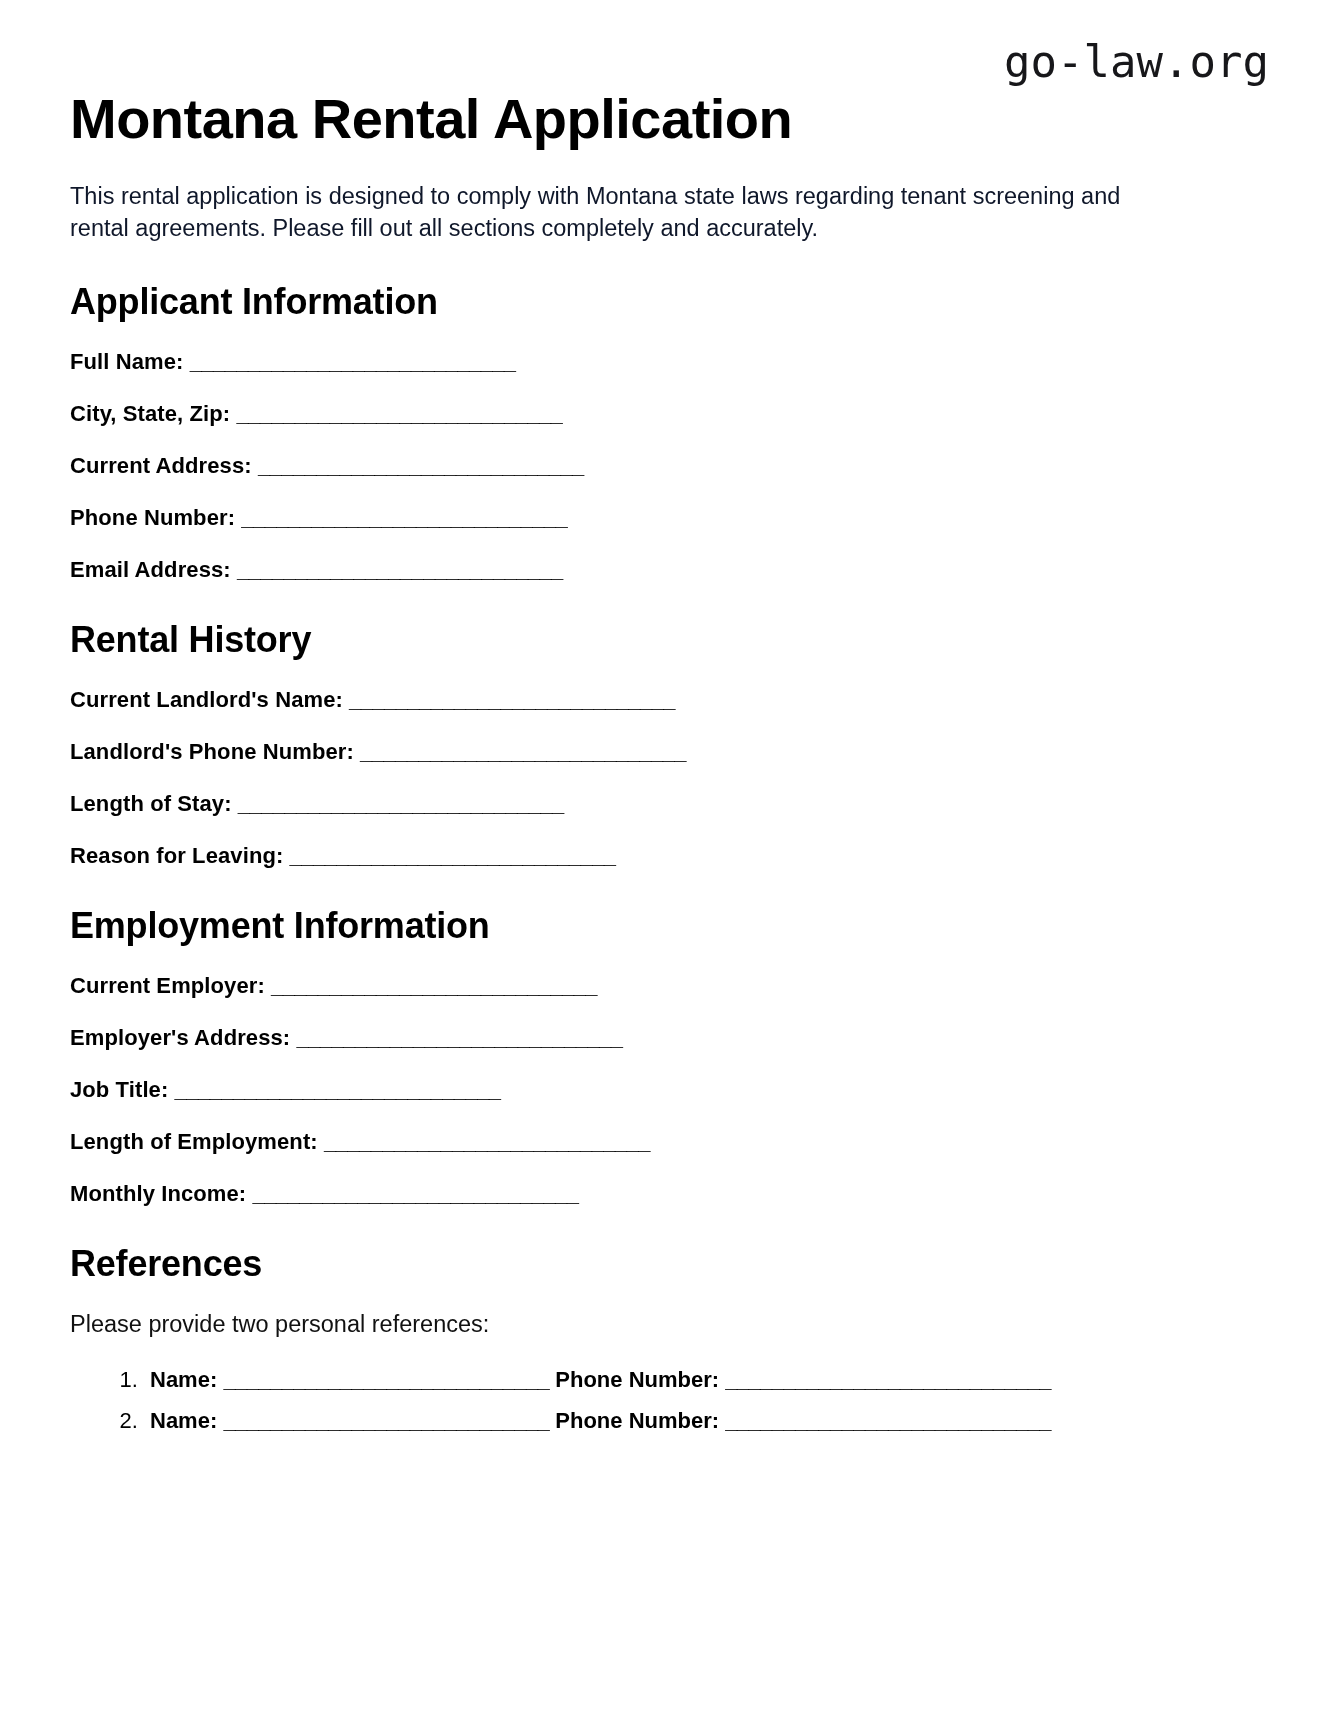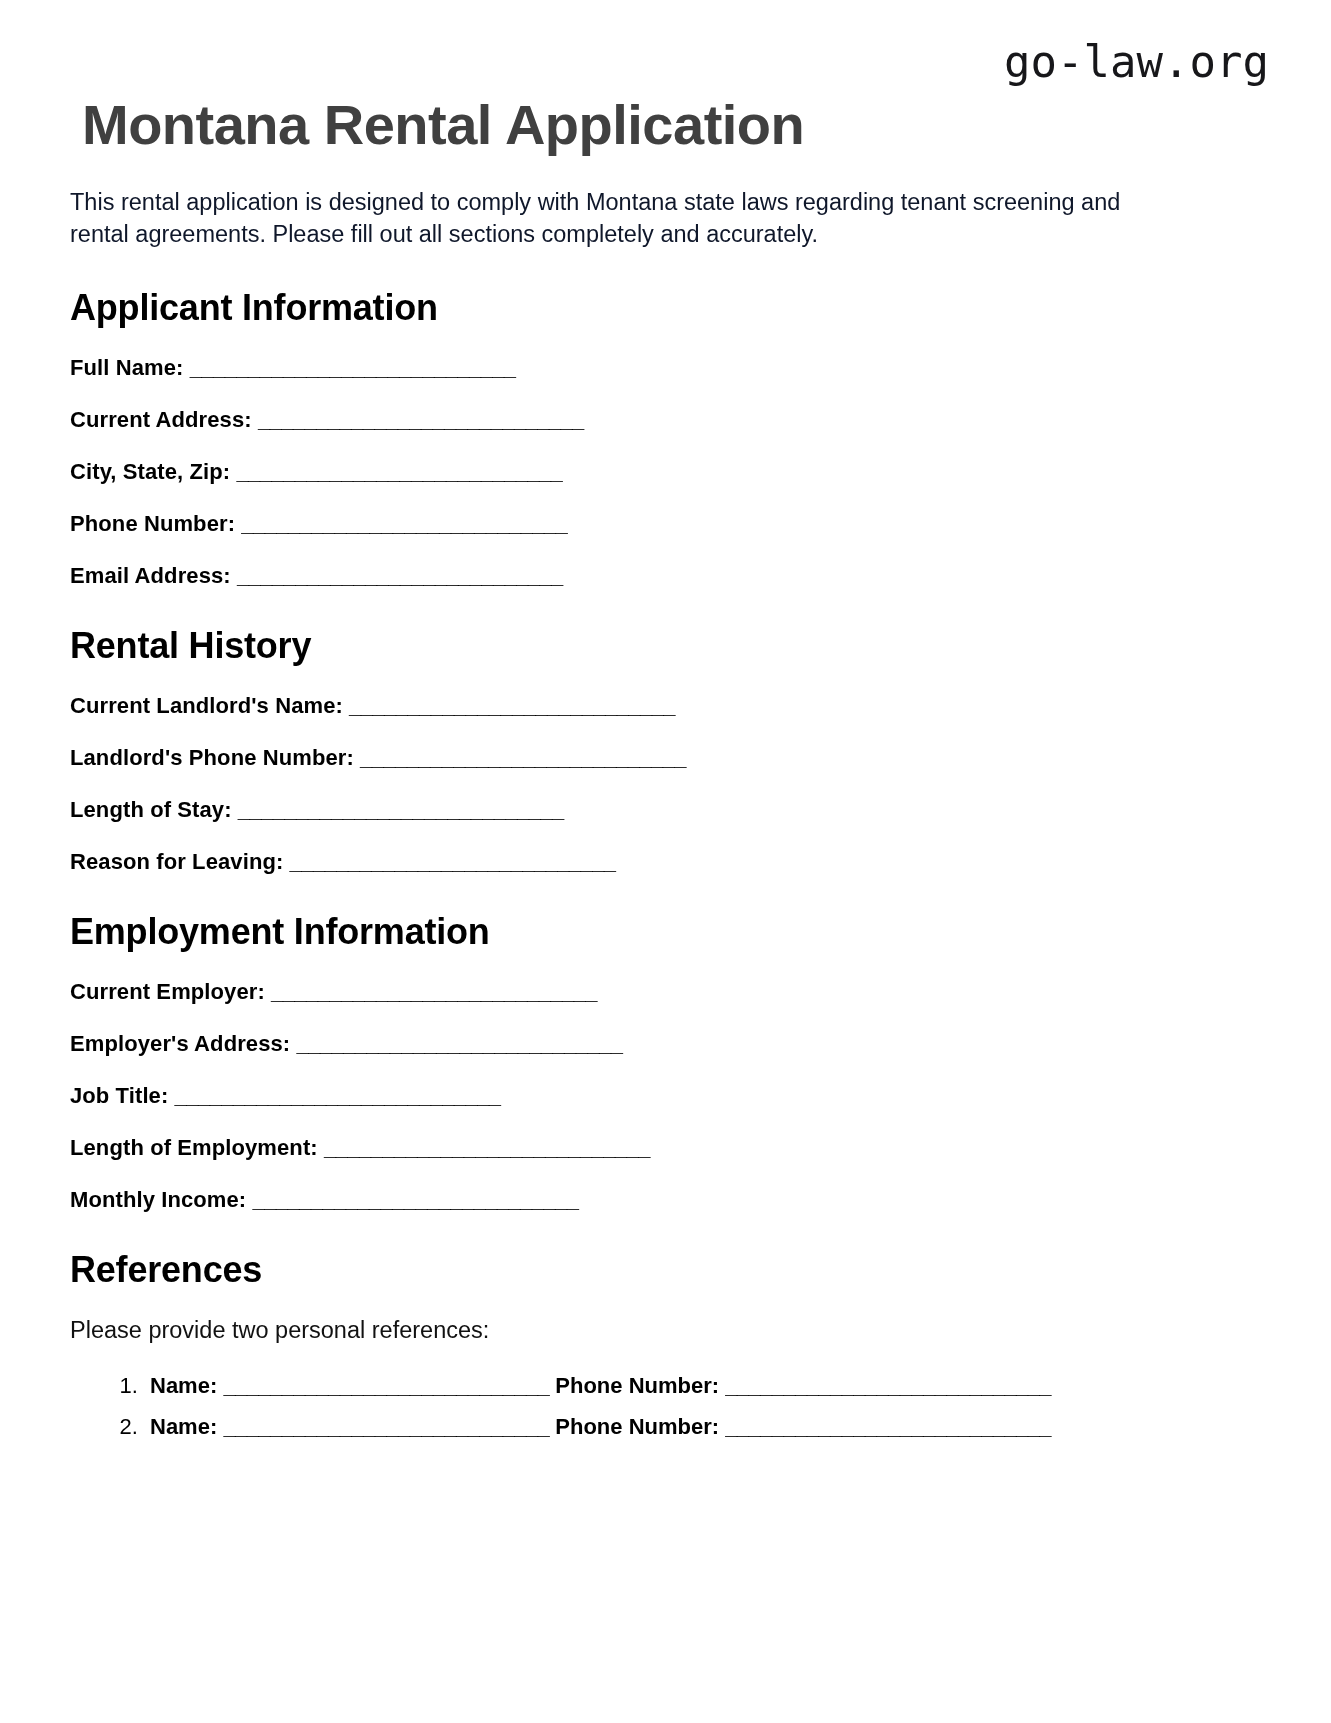--- a/index.html
+++ b/index.html
@@ -13,46 +13,46 @@
     font-family: "Liberation Sans", sans-serif;
     color: #000000;
     overflow: hidden;
   }
   .page {
     position: relative;
     width: 1331px;
     height: 1723px;
     background: #ffffff;
     box-sizing: border-box;
-    padding: 4px 70px 0 70px;
+    padding: 10px 70px 0 70px;
   }
 
   
   .brand {
     position: absolute;
     top: 36px;
     right: 62px;
     font-family: "DejaVu Sans Mono", "Liberation Mono", monospace;
     font-size: 44px;
     font-weight: 400;
     letter-spacing: 0px;
     color: #17171a;
     white-space: nowrap;
   }
 
   
   .doc-title {
-    margin: 12px;
+    margin: 0;
     padding-top: 78px;
     font-size: 56px;
     line-height: 1.12;
     font-weight: 700;
     letter-spacing: -0.5px;
     font-stretch: condensed;
-    color: #404040;
+    color: #000000;
   }
 
   
   .intro {
     margin: 30px 0 0 0;
     font-size: 23.5px;
     line-height: 1.36;
     font-weight: 400;
     color: #0f172a;
     max-width: 1060px;
@@ -120,25 +120,25 @@
 
   <p class="intro">This rental application is designed to comply with Montana state laws regarding tenant screening and rental agreements. Please fill out all sections completely and accurately.</p>
 
   <h2 class="section-heading">Applicant Information</h2>
 
   <div class="field-row">
     <span class="field-label">Full Name:</span>
     <span class="blank">____________________________</span>
   </div>
   <div class="field-row">
+    <span class="field-label">City, State, Zip:</span>
+    <span class="blank">____________________________</span>
+  </div>
+  <div class="field-row">
     <span class="field-label">Current Address:</span>
-    <span class="blank">____________________________</span>
-  </div>
-  <div class="field-row">
-    <span class="field-label">City, State, Zip:</span>
     <span class="blank">____________________________</span>
   </div>
   <div class="field-row">
     <span class="field-label">Phone Number:</span>
     <span class="blank">____________________________</span>
   </div>
   <div class="field-row">
     <span class="field-label">Email Address:</span>
     <span class="blank">____________________________</span>
   </div>

